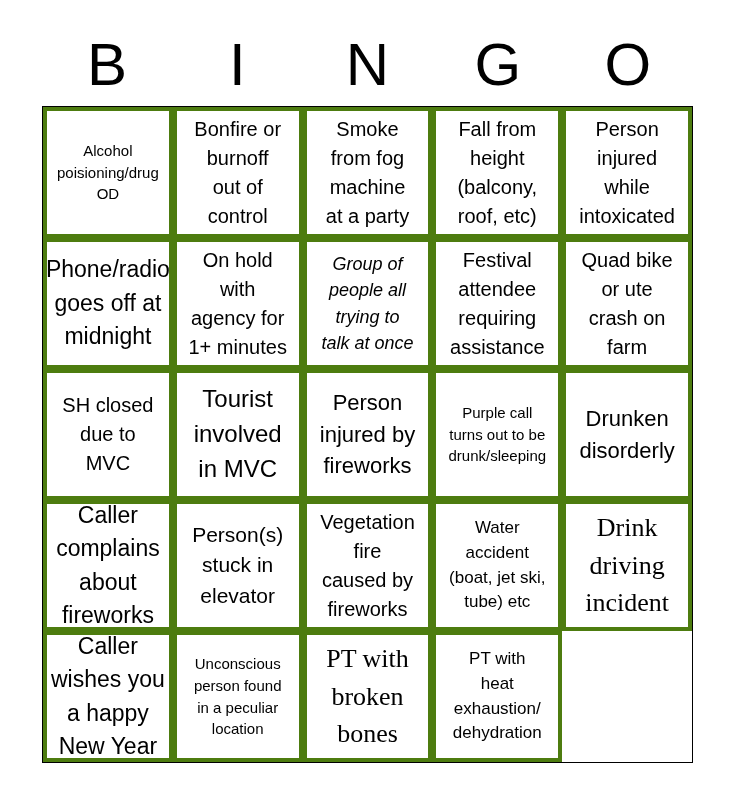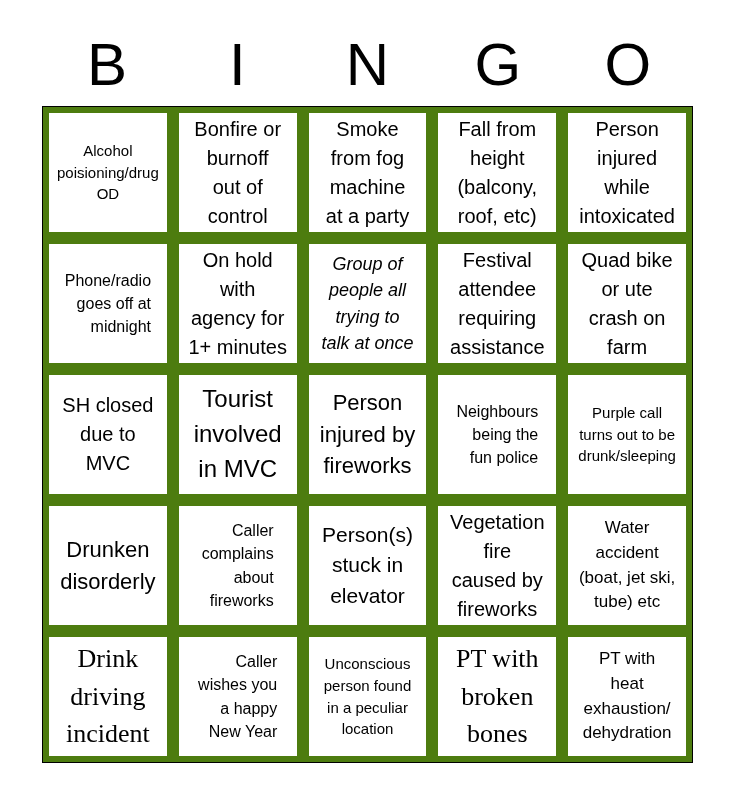--- a/index.html
+++ b/index.html
@@ -39,36 +39,36 @@
     width: 651px;
     height: 657px;
     display: grid;
     grid-template-columns: repeat(5, 1fr);
     grid-template-rows: repeat(5, 1fr);
     border: 1px solid #000000;
     box-sizing: border-box;
     background: #ffffff;
   }
   .cell {
-    border: 6px solid #4d7c0f;
+    border: 4px solid #4d7c0f;
     box-sizing: border-box;
     display: flex;
     align-items: center;
     justify-content: center;
     text-align: center;
     white-space: pre-line;
     line-height: 1.45;
     padding: 2px 3px;
     color: #000000;
     overflow: hidden;
   }
   .cell[data-size="15"] { font-size: 15px; }
   .cell[data-size="17"] { font-size: 17px; }
   .cell[data-size="18"] { font-size: 18px; font-style: italic; }
-  .cell[data-size="19"] { font-size: 16px; text-align: right; }
+  .cell[data-size="19"] { font-size: 23px; }
   .cell[data-size="20"] { font-size: 20px; }
   .cell[data-size="21"] { font-size: 21px; }
   .cell[data-size="22"] { font-size: 22px; }
   .cell[data-size="24"] { font-size: 24px; }
   .cell[data-size="26"] { font-size: 26px; font-family: Liberation Serif, serif; }
 </style>
 </head>
 <body>
 
 <div class="page">
@@ -124,23 +124,20 @@
 
     <div class="cell" data-size="20">SH closed
 due to
 MVC</div>
     <div class="cell" data-size="24">Tourist
 involved
 in MVC</div>
     <div class="cell" data-size="22">Person
 injured by
 fireworks</div>
-    <div class="cell" data-size="19">Neighbours
-being the
-fun police</div>
     <div class="cell" data-size="15">Purple call
 turns out to be
 drunk/sleeping</div>
 
     <div class="cell" data-size="22">Drunken
 disorderly</div>
     <div class="cell" data-size="19">Caller
 complains
 about
 fireworks</div>

